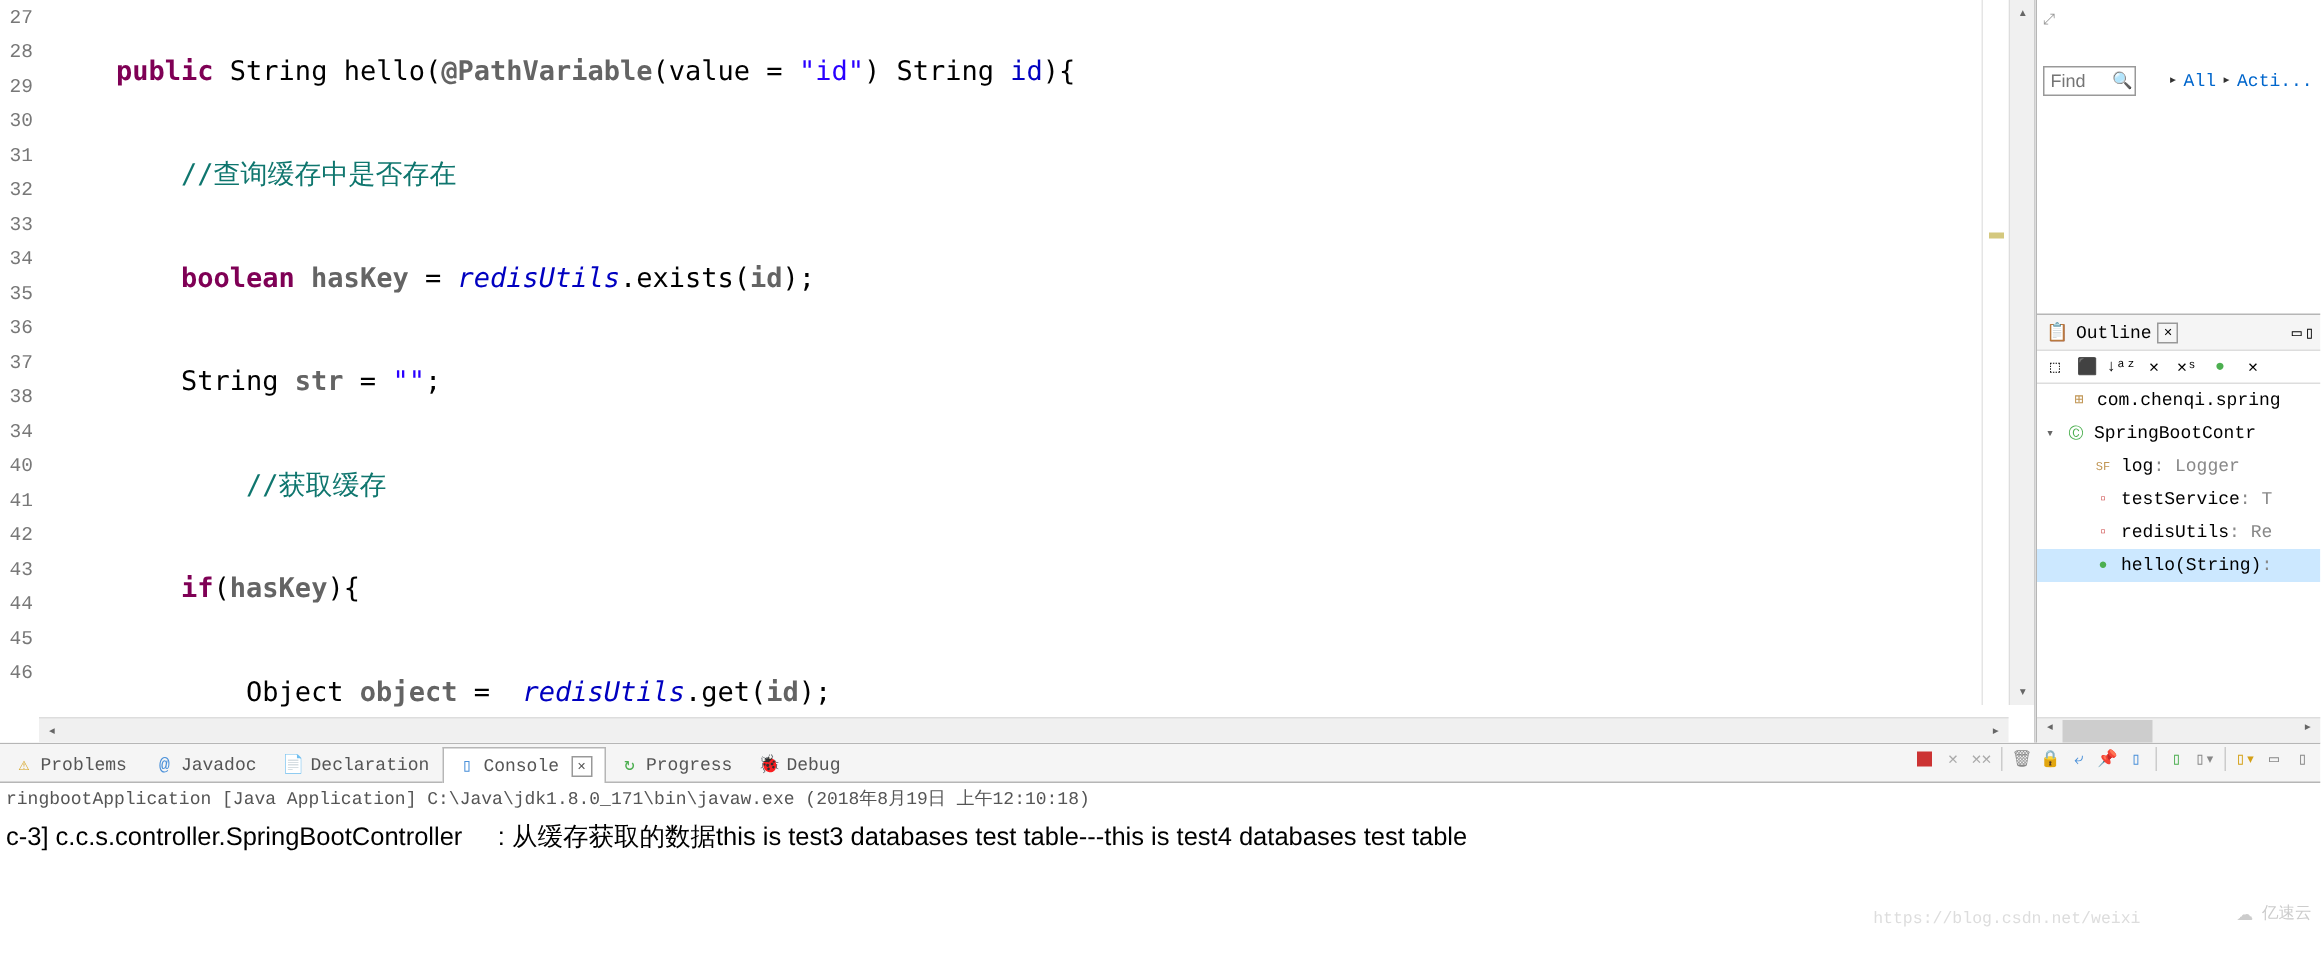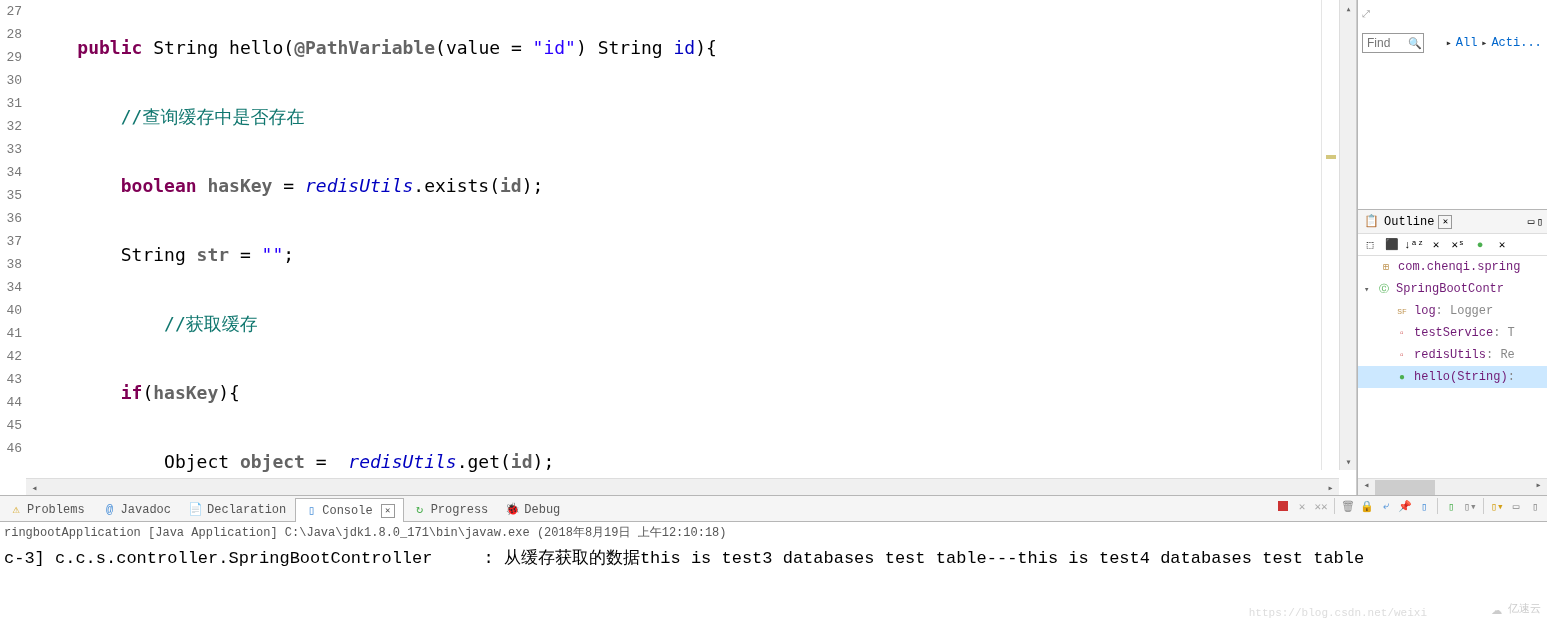--- a/index.html
+++ b/index.html
@@ -23,54 +23,54 @@
     .editor-scrollbar-h { position: absolute; bottom: 0; left: 26px; right: 17px; height: 17px; background: #f0f0f0; border-top: 1px solid #ddd; }
     .editor-scrollbar-h .arrow-left { position: absolute; left: 0; width: 17px; height: 17px; display: flex; align-items: center; justify-content: center; font-size: 10px; color: #666; }
     .editor-scrollbar-h .arrow-right { position: absolute; right: 0; width: 17px; height: 17px; display: flex; align-items: center; justify-content: center; font-size: 10px; color: #666; }
     .overview-ruler { width: 18px; background: #fff; border-left: 1px solid #e5e5e5; position: relative; }
     .ruler-mark { position: absolute; width: 10px; height: 4px; left: 4px; background: #d4c87e; }
     
     .right-panel { width: 190px; display: flex; flex-direction: column; background: #fff; border-left: 1px solid #b6b6b6; }
     .find-section { height: 210px; border-bottom: 1px solid #b6b6b6; padding: 4px; }
     .find-top-icon { height: 20px; display: flex; align-items: center; }
     .find-top-icon .expand { font-size: 10px; color: #999; }
-    .find-row { display: flex; align-items: center; gap: 4px; margin-top: 9px; }
+    .find-row { display: flex; align-items: center; gap: 4px; margin-top: 20px; }
     .find-input { width: 62px; border: 1px solid #999; padding: 2px 4px; font-size: 12px; background: #fff; }
     .find-search-icon { position: relative; left: -20px; color: #888; font-size: 11px; }
     .find-link { color: #0066cc; font-size: 12px; cursor: pointer; }
     .find-arrow { font-size: 10px; color: #333; }
     
     .outline-section { flex: 1; display: flex; flex-direction: column; }
     .outline-header { height: 24px; background: #f5f5f5; border-bottom: 1px solid #ddd; display: flex; align-items: center; padding: 0 6px; font-size: 12px; }
     .outline-header-icon { width: 16px; height: 16px; display: inline-flex; align-items: center; justify-content: center; margin-right: 4px; }
     .outline-close { margin-left: 4px; width: 14px; height: 14px; border: 1px solid #999; display: inline-flex; align-items: center; justify-content: center; font-size: 9px; }
     .outline-min-max { position: absolute; right: 4px; display: flex; gap: 2px; }
     .outline-toolbar { height: 22px; border-bottom: 1px solid #ddd; display: flex; align-items: center; padding: 0 4px; gap: 6px; }
     .outline-toolbar-icon { width: 16px; height: 16px; display: inline-flex; align-items: center; justify-content: center; font-size: 11px; }
     .outline-tree { flex: 1; font-size: 12px; overflow: hidden; }
     .tree-item { display: flex; align-items: center; height: 22px; padding-left: 6px; white-space: nowrap; }
     .tree-item.selected { background: #cce8ff; }
     .tree-expander { width: 12px; font-size: 9px; color: #666; }
     .tree-icon { width: 16px; height: 16px; margin-right: 4px; display: inline-flex; align-items: center; justify-content: center; font-size: 10px; }
-    .tree-label { color: #701a75; }
+    .tree-label { color: #000000; }
     .tree-type { color: #888; }
     .outline-scrollbar-h { height: 17px; background: #f0f0f0; border-top: 1px solid #ddd; position: relative; }
     .outline-scrollbar-h .thumb { position: absolute; left: 17px; width: 60px; height: 15px; top: 1px; background: #cdcdcd; }
     
     .bottom-panel { height: 144px; border-top: 1px solid #b6b6b6; display: flex; flex-direction: column; }
     .tabs-row { height: 26px; background: #f5f5f5; border-bottom: 1px solid #b6b6b6; display: flex; align-items: flex-end; position: relative; }
     .tab { height: 24px; padding: 0 8px; display: flex; align-items: center; gap: 4px; font-size: 12px; color: #555; border: 1px solid transparent; border-bottom: none; cursor: pointer; }
     .tab.active { background: #fff; border-color: #b6b6b6; border-top: 1px solid #b6b6b6; position: relative; top: 1px; }
     .tab-icon { width: 14px; height: 14px; display: inline-flex; align-items: center; justify-content: center; }
     .tab-close { width: 14px; height: 14px; border: 1px solid #999; display: inline-flex; align-items: center; justify-content: center; font-size: 9px; margin-left: 4px; }
     .console-toolbar { position: absolute; right: 4px; top: 2px; display: flex; gap: 3px; align-items: center; }
     .console-toolbar-icon { width: 16px; height: 16px; display: inline-flex; align-items: center; justify-content: center; font-size: 11px; }
     .console-toolbar-sep { width: 1px; height: 16px; background: #ccc; margin: 0 2px; }
     .console-header { height: 20px; padding: 2px 4px; font-size: 12px; color: #555; background: #fff; }
-    .console-output { flex: 1; background: #fff; font-family: Liberation Mono, monospace; font-size: 17px; padding: 4px; white-space: pre; overflow: hidden; }
+    .console-output { flex: 1; background: #fff; font-family: Liberation Sans, sans-serif; font-size: 17px; padding: 4px; white-space: pre; overflow: hidden; }
     .watermark { position: absolute; bottom: 20px; right: 6px; font-size: 11px; color: #ccc; display: flex; align-items: center; gap: 6px; }
     .watermark-left { position: absolute; bottom: 20px; right: 120px; font-size: 11px; color: #ddd; }
     
     .icon-square { width: 10px; height: 10px; display: inline-block; }
     .icon-red { background: #cc3333; }
     .icon-gray { color: #aaa; }
     .icon-green { color: #4caf50; }
   </style>
 </head>
 <body>

